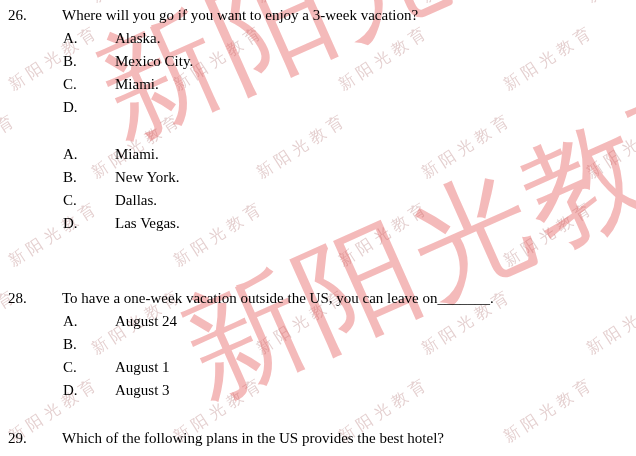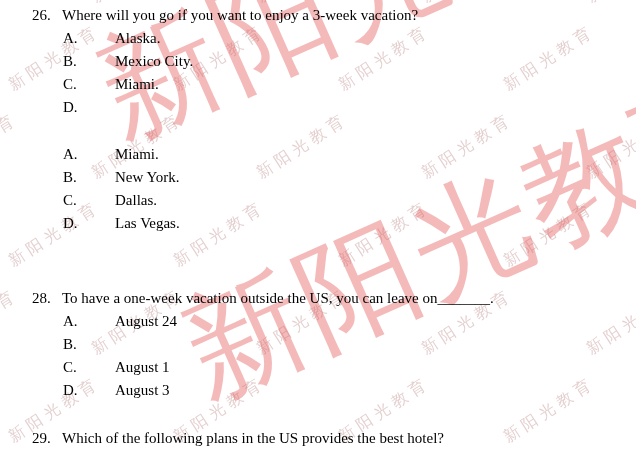--- a/index.html
+++ b/index.html
@@ -59,21 +59,21 @@
     width: 100%;
   }
   .line {
     position: relative;
     height: 23px;
     font-size: 15px;
     line-height: 23px;
   }
   .q-num {
     position: absolute;
-    left: 32px;
+    left: 8px;
     white-space: nowrap;
   }
   .q-text {
     position: absolute;
     left: 62px;
     white-space: nowrap;
   }
   .opt-letter {
     position: absolute;
     left: 63px;

